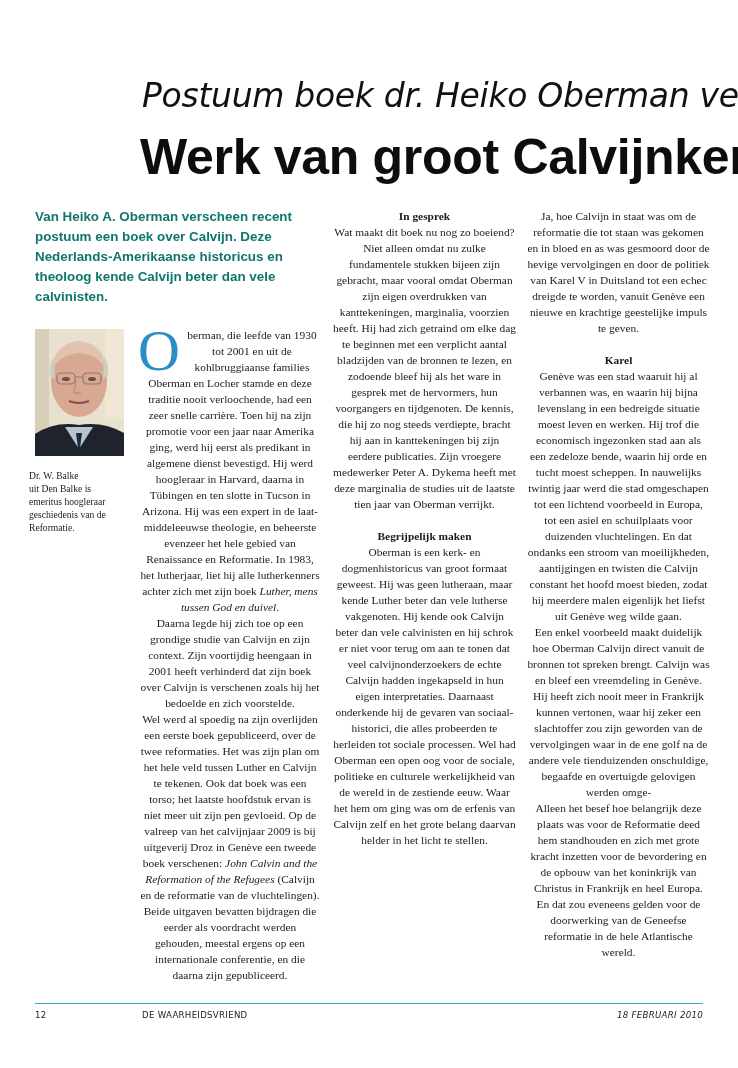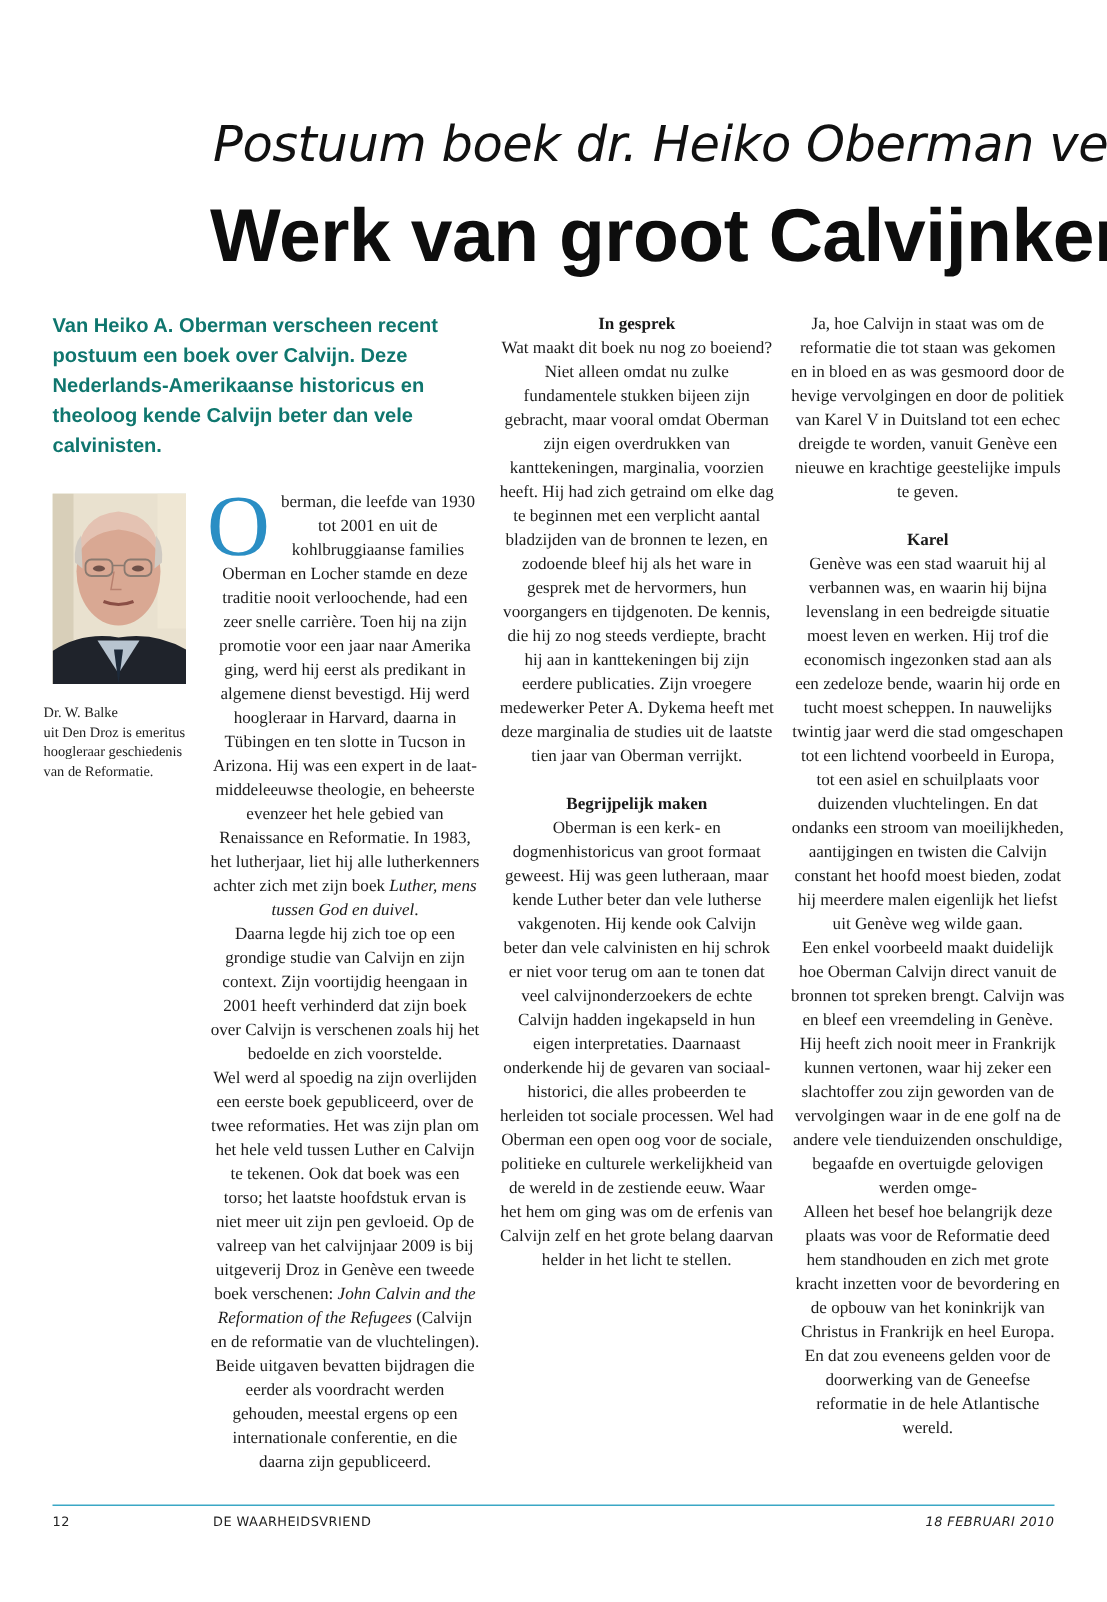--- a/index.html
+++ b/index.html
@@ -93,21 +93,21 @@
       <line x1="40" y1="48" x2="48" y2="48" stroke="#8a7a70" stroke-width="1"></line>
       <ellipse cx="31" cy="50" rx="4" ry="2" fill="#6e5048"></ellipse>
       <ellipse cx="57" cy="50" rx="4" ry="2" fill="#6e5048"></ellipse>
       <path d="M34 72 Q44 76 54 72" stroke="#8a4e45" stroke-width="2" fill="none"></path>
       <path d="M41 52 L39 64 L46 64" stroke="#b8806f" stroke-width="1" fill="none"></path>
     </svg>
   </div>
 
   <div class="caption">
     <span>Dr. W. Balke</span><br>
-    <span>uit </span><span>Den Droz</span><span> is emeritus hoogleraar geschiedenis van de Reformatie.</span>
+    <span>uit </span><span>Den Balke</span><span> is emeritus hoogleraar geschiedenis van de Reformatie.</span>
   </div>
 
   <div class="col col1">
     <p><span class="dropcap">O</span><span>berman, die leefde van 1930 tot 2001 en uit de kohlbruggiaanse families Oberman en Locher stamde en deze traditie nooit verloochende, had een zeer snelle carrière. Toen hij na zijn promotie voor een jaar naar Amerika ging, werd hij eerst als predikant in algemene dienst bevestigd. Hij werd hoogleraar in Harvard, daarna in Tübingen en ten slotte in Tucson in Arizona. Hij was een expert in de laat-middeleeuwse theologie, en beheerste evenzeer het hele gebied van Renaissance en Reformatie. In 1983, het lutherjaar, liet hij alle lutherkenners achter zich met zijn boek </span><span class="it">Luther, mens tussen God en duivel</span><span>.</span></p>
     <p>Daarna legde hij zich toe op een grondige studie van Calvijn en zijn context. Zijn voortijdig heengaan in 2001 heeft verhinderd dat zijn boek over Calvijn is verschenen zoals hij het bedoelde en zich voorstelde.</p>
     <p><span>Wel werd al spoedig na zijn overlijden een eerste boek gepubliceerd, over de twee reformaties. Het was zijn plan om het hele veld tussen Luther en Calvijn te tekenen. Ook dat boek was een torso; het laatste hoofdstuk ervan is niet meer uit zijn pen gevloeid. Op de valreep van het calvijnjaar 2009 is bij uitgeverij Droz in Genève een tweede boek verschenen: </span><span class="it">John Calvin and the Reformation of the Refugees</span><span> (Calvijn en de reformatie van de vluchtelingen). Beide uitgaven bevatten bijdragen die eerder als voordracht werden gehouden, meestal ergens op een internationale conferentie, en die daarna zijn gepubliceerd.</span></p>
   </div>
 
   <div class="col col2">
     <p class="sub">In gesprek</p>

